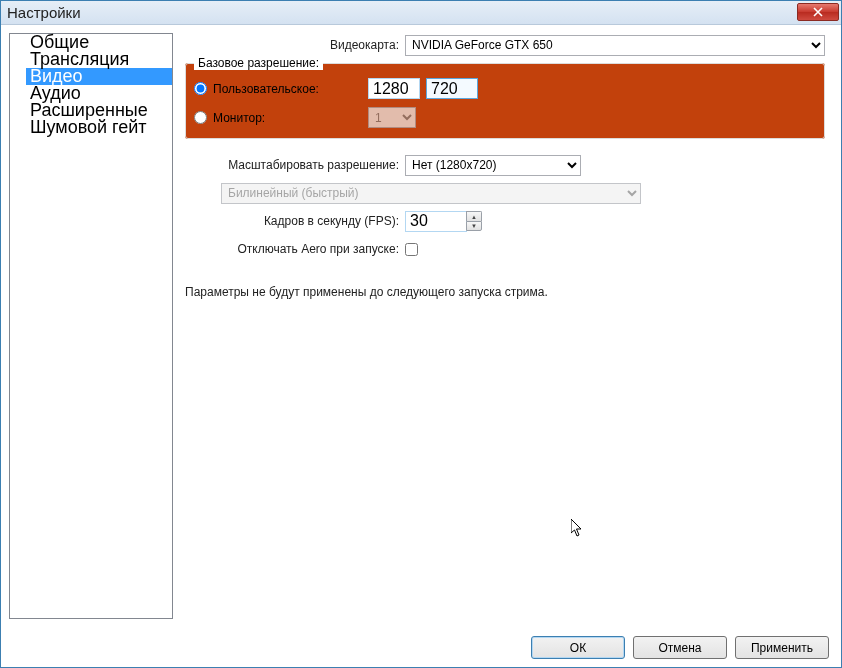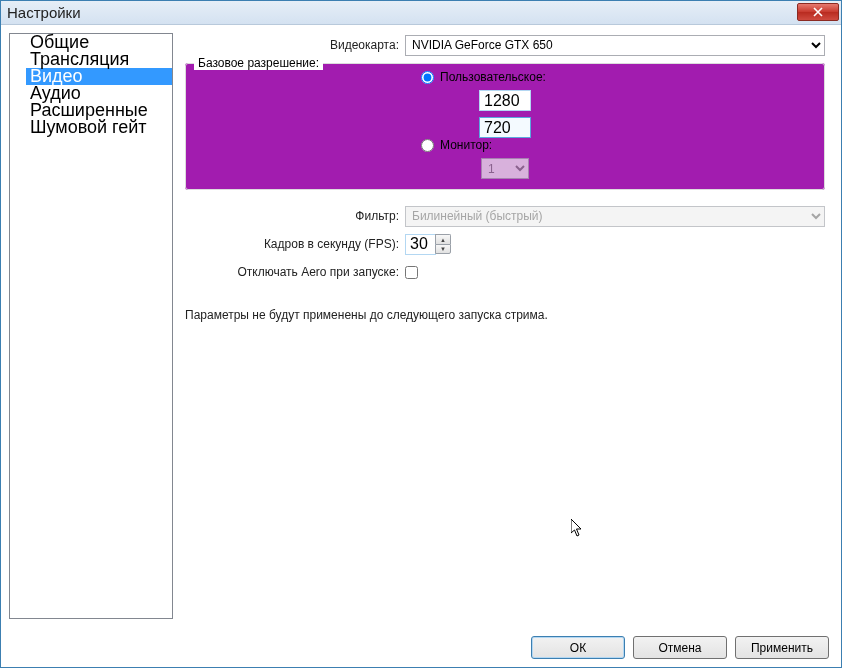--- a/index.html
+++ b/index.html
@@ -93,33 +93,33 @@
     .combo-wide { width: 420px; }
     .combo-mid { width: 176px; }
     .combo-small { width: 48px; }
     .groupbox {
       border: 1px solid #dcdcdc;
       border-radius: 3px;
       padding: 6px 8px 10px 8px;
       margin-top: 6px;
       margin-bottom: 14px;
       position: relative;
-      background: #a21caf;
+      background: #c2410c;
     }
     .groupbox-title {
       position: absolute;
       top: -8px; left: 8px;
       background: #fff;
       padding: 0 4px;
       font-size: 12px;
     }
     .radio-row {
       display: flex; align-items: center;
       gap: 6px;
-      flex-direction: column;
+      margin-top: 8px;
     }
     .radio-label-col {
       width: 168px;
       display: flex; align-items: center;
       gap: 6px;
     }
     input[type="text"].num, input[type="text"].spin-text {
       font-family: inherit; font-size: 16px;
       border: 1px solid #b3d7f2;
       background: #fff;
@@ -240,35 +240,42 @@
           <div class="radio-label-col">
             <input type="radio" class="radio" name="baseres" style="">
             <span>Монитор:</span>
           </div>
           <select class="combo combo-small" disabled="">
             <option>1</option>
           </select>
         </div>
       </fieldset>
 
-
       <div class="row">
-        <div class="label-col">Фильтр:</div>
+        <div class="label-col">Масштабировать разрешение:</div>
+        <div class="field-col">
+          <select class="combo combo-mid">
+            <option>Нет  (1280x720)</option>
+          </select>
+        </div>
+      </div>
+
+      <div class="row">
         <div class="field-col">
           <select class="combo combo-wide" disabled="">
             <option>Билинейный (быстрый)</option>
           </select>
         </div>
       </div>
 
       <div class="row">
         <div class="label-col">Кадров в секунду (FPS):</div>
         <div class="field-col">
           <div class="spinner">
-            <input type="text" class="spin-text" style="width: 31px;" value="30">
+            <input type="text" class="spin-text" style="width: 62px;" value="30">
             <div class="spinner-btns">
               <div class="spinner-btn">▲</div>
               <div class="spinner-btn">▼</div>
             </div>
           </div>
         </div>
       </div>
 
       <div class="row checkbox-row">
         <div class="label-col">Отключать Aero при запуске:</div>

